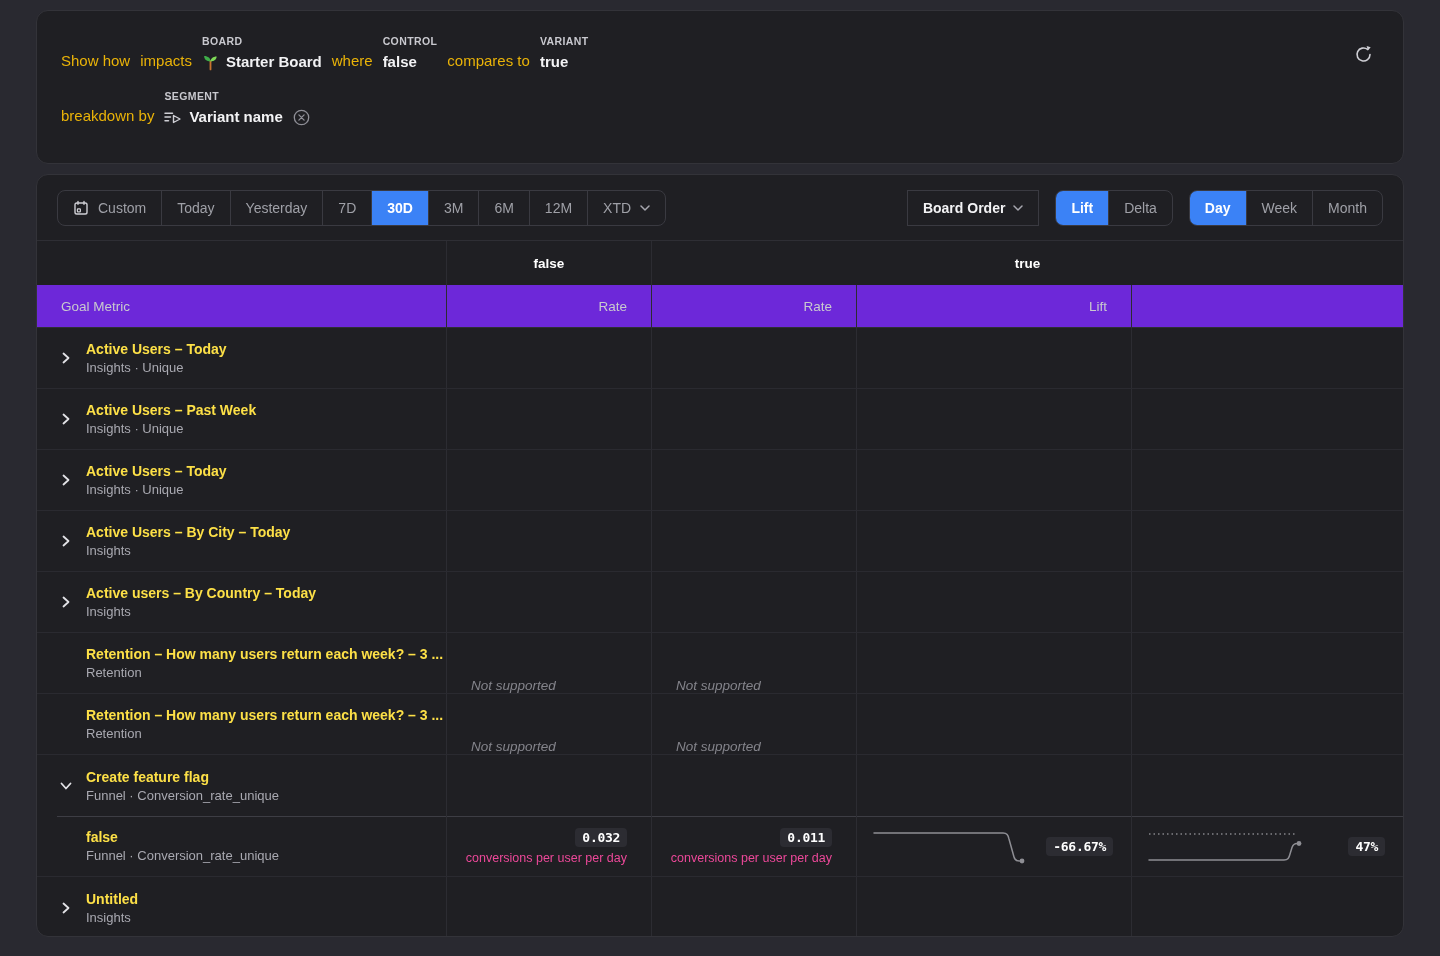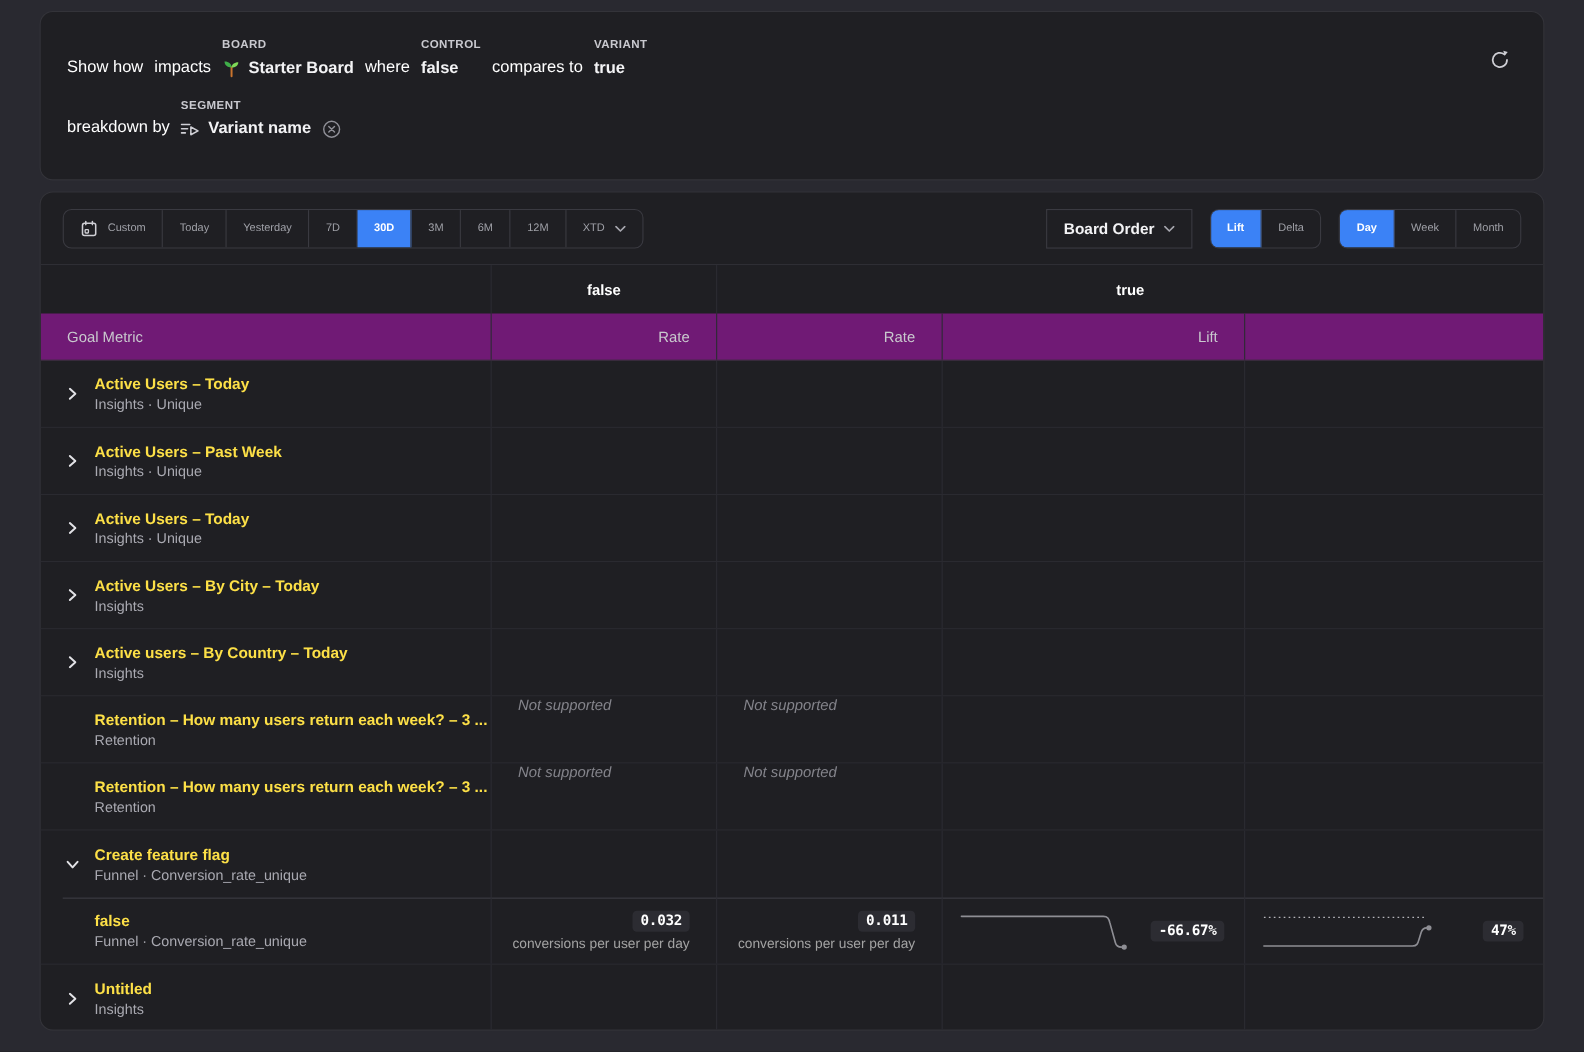--- a/index.html
+++ b/index.html
@@ -13,62 +13,62 @@
   .card {
     background:#1f1f23;
     border:1px solid #333339;
     border-radius:12px;
     margin:0 36px;
   }
   
   #query-card { margin-top:10px; height:154px; position:relative; padding:24px 24px 0 24px; }
   .qline { display:flex; align-items:flex-end; gap:10px; }
   .qline + .qline { margin-top:18px; }
-  .connector { color:#ffffff; font-size:15px; line-height:20px; padding-bottom:1px; white-space:nowrap; }
+  .connector { color:#eab308; font-size:15px; line-height:20px; padding-bottom:1px; white-space:nowrap; }
   .qgroup { display:flex; flex-direction:column; }
   .qlabel { font-size:10.5px; font-weight:700; letter-spacing:.4px; color:#c9c9cf; margin-bottom:5px; }
   .qvalue { font-size:15px; font-weight:700; color:#f3f3f5; line-height:20px; display:flex; align-items:center; gap:7px; white-space:nowrap; }
   .icon-btn { cursor:pointer; display:inline-flex; }
   #refresh { position:absolute; top:34px; right:30px; }
   
   #main-card { margin-top:10px; height:763px; overflow:hidden; }
   .toolbar { height:66px; display:flex; align-items:center; justify-content:space-between; padding:0 20px; border-bottom:1px solid #2e2e34; }
   .seg { display:flex; border:1px solid #3a3a41; border-radius:8px; overflow:hidden; height:36px; }
-  .seg-item { display:flex; align-items:center; gap:9px; padding:0 15px; font-size:10px; color:#9fa0a7; border-right:1px solid #3a3a41; cursor:pointer; white-space:nowrap; }
+  .seg-item { display:flex; align-items:center; gap:9px; padding:0 15px; font-size:14px; color:#9fa0a7; border-right:1px solid #3a3a41; cursor:pointer; white-space:nowrap; }
   .seg-item:last-child { border-right:none;justify-content:flex-end; }
   .seg-item.selected { background:#3b82f6; color:#ffffff; font-weight:700; }
   .toolbar-right { display:flex; gap:16px; }
   .btn { display:flex; align-items:center; gap:8px; border:1px solid #3a3a41; border-radius:0; height:36px; padding:0 15px; font-size:14px; font-weight:700; color:#f3f3f5; cursor:pointer; }
   
   .grid-row { display:grid; grid-template-columns:410px 205px 205px 275px auto; }
   .grid-row.group { grid-template-columns:410px 205px auto; }
   .cell { position:relative; }
   .vline { border-right:1px solid #2c2c32; }
   .thead-group { height:44px; }
   .thead-group .cell { display:flex; align-items:center; justify-content:center; font-size:13.5px; font-weight:700; color:#ffffff; }
-  .thead { height:43px; background:#701a75; border-bottom:1px solid #2e2e34; }
+  .thead { height:43px; background:#6d28d9; border-bottom:1px solid #2e2e34; }
   .thead .cell { display:flex; align-items:center; font-size:13.5px; color:#c9c9ce; }
   .thead .cell.first { padding-left:24px; }
   .thead .cell.num { justify-content:flex-end; padding-right:24px; }
   .trow { height:61px; border-bottom:1px solid #2a2a30; }
   .trow:last-child { border-bottom:none; }
   .trow.no-border { border-bottom:none; }
   .trow.inset-top { position:relative; }
   .trow.inset-top::before { content:""; position:absolute; left:20px; right:0; top:0; height:1px; background:#3d3d44; }
   .goal-cell { display:flex; align-items:center; padding-left:22px; }
   .chev-box { width:14px; display:flex; justify-content:center; flex:none; }
   .chev-down { transform:rotate(90deg); }
   .goal-text { margin-left:13px; min-width:0; }
   .metric-link { font-size:14px; font-weight:600; color:#fde047; text-decoration:none; cursor:pointer; display:block; white-space:nowrap; }
   .metric-sub { font-size:13px; color:#a9a9b1; margin-top:3px; white-space:nowrap; }
   .rate-cell { display:flex; flex-direction:column; align-items:flex-end; justify-content:center; padding-right:24px; gap:4px; }
-  .rate-cell.ns { align-items:flex-start; padding-left:24px; justify-content:flex-start; }
+  .rate-cell.ns { align-items:flex-start; padding-left:24px; justify-content:flex-end; }
   .not-supported { font-style:italic; font-size:13.5px; color:#84848b; }
   .mono-badge { font-family:"DejaVu Sans Mono", monospace; font-size:13px; font-weight:700; color:#ffffff; background:#2c2c32; border-radius:4px; padding:2px 7px; letter-spacing:-.3px; white-space:nowrap; }
-  .unit { font-size:12.5px; color:#a3a3a3; }
+  .unit { font-size:12.5px; color:#ec4899; }
   .spark-cell { display:flex; align-items:center; justify-content:space-between; padding:0 18px 0 14px; }
   svg { flex:none; }
 </style>
 </head>
 <body>
 
 <div class="card" id="query-card">
   <div class="qline">
     <span class="connector">Show how</span>
     <span class="connector">impacts</span>

